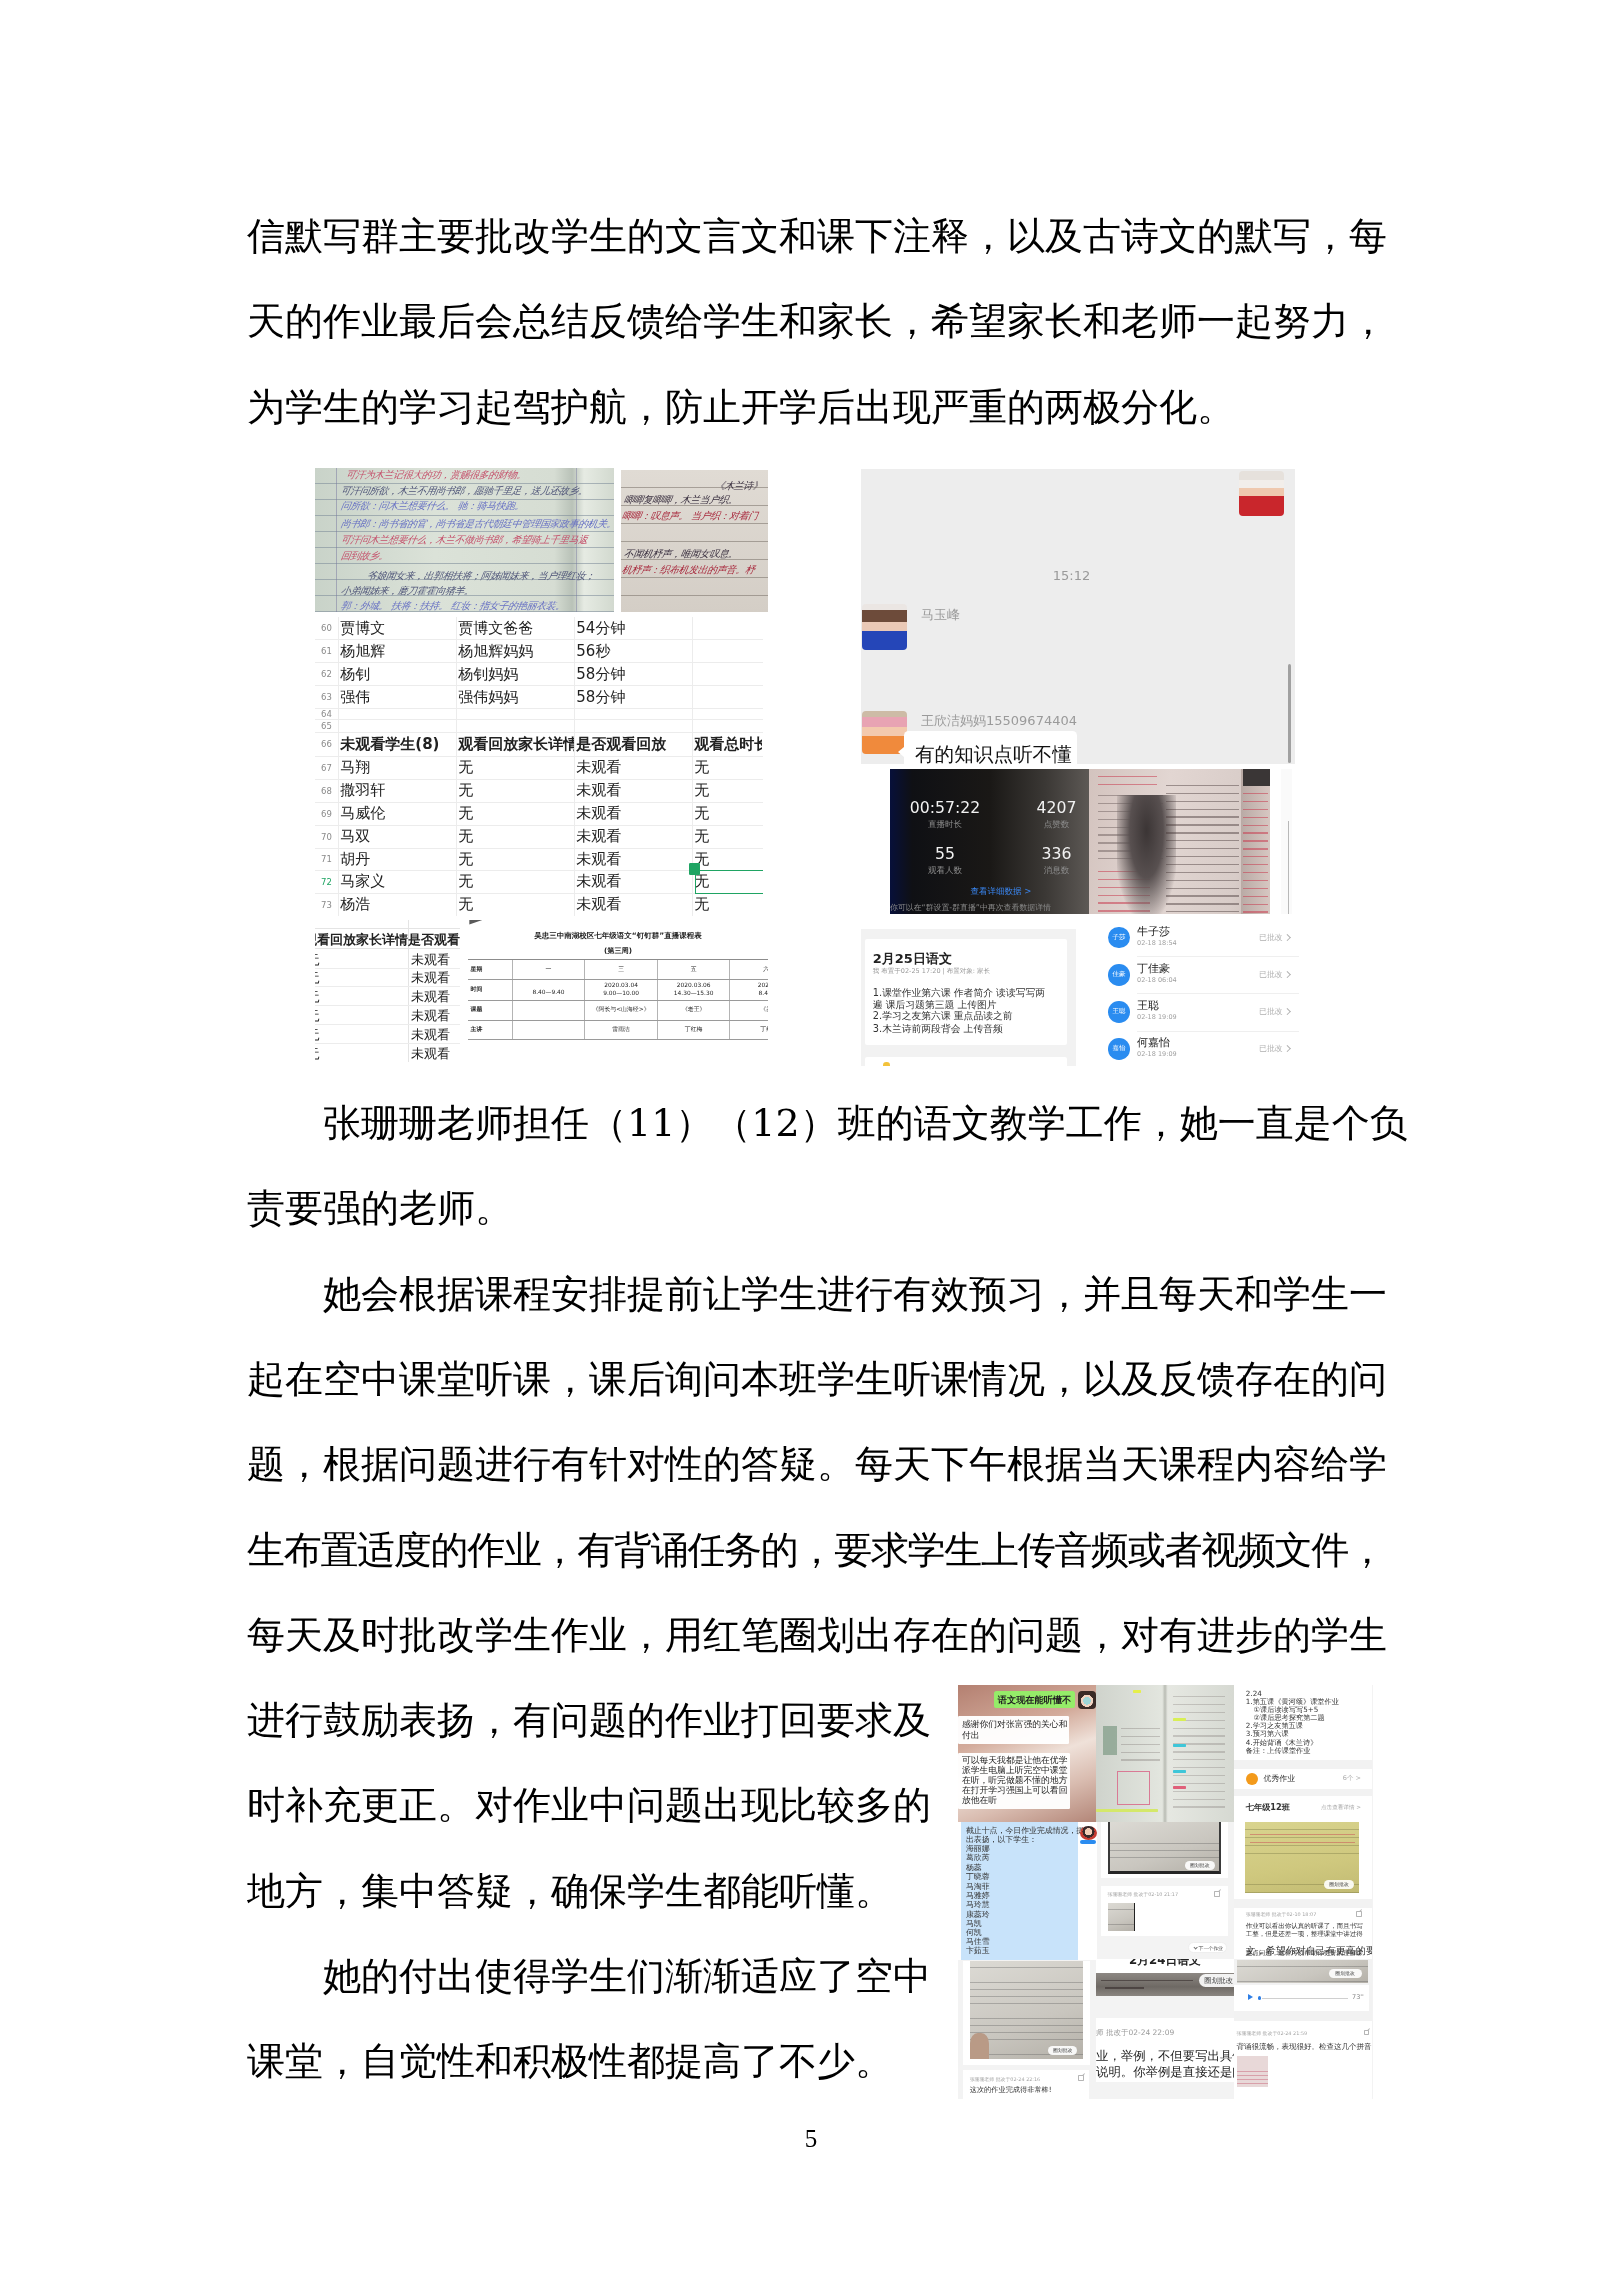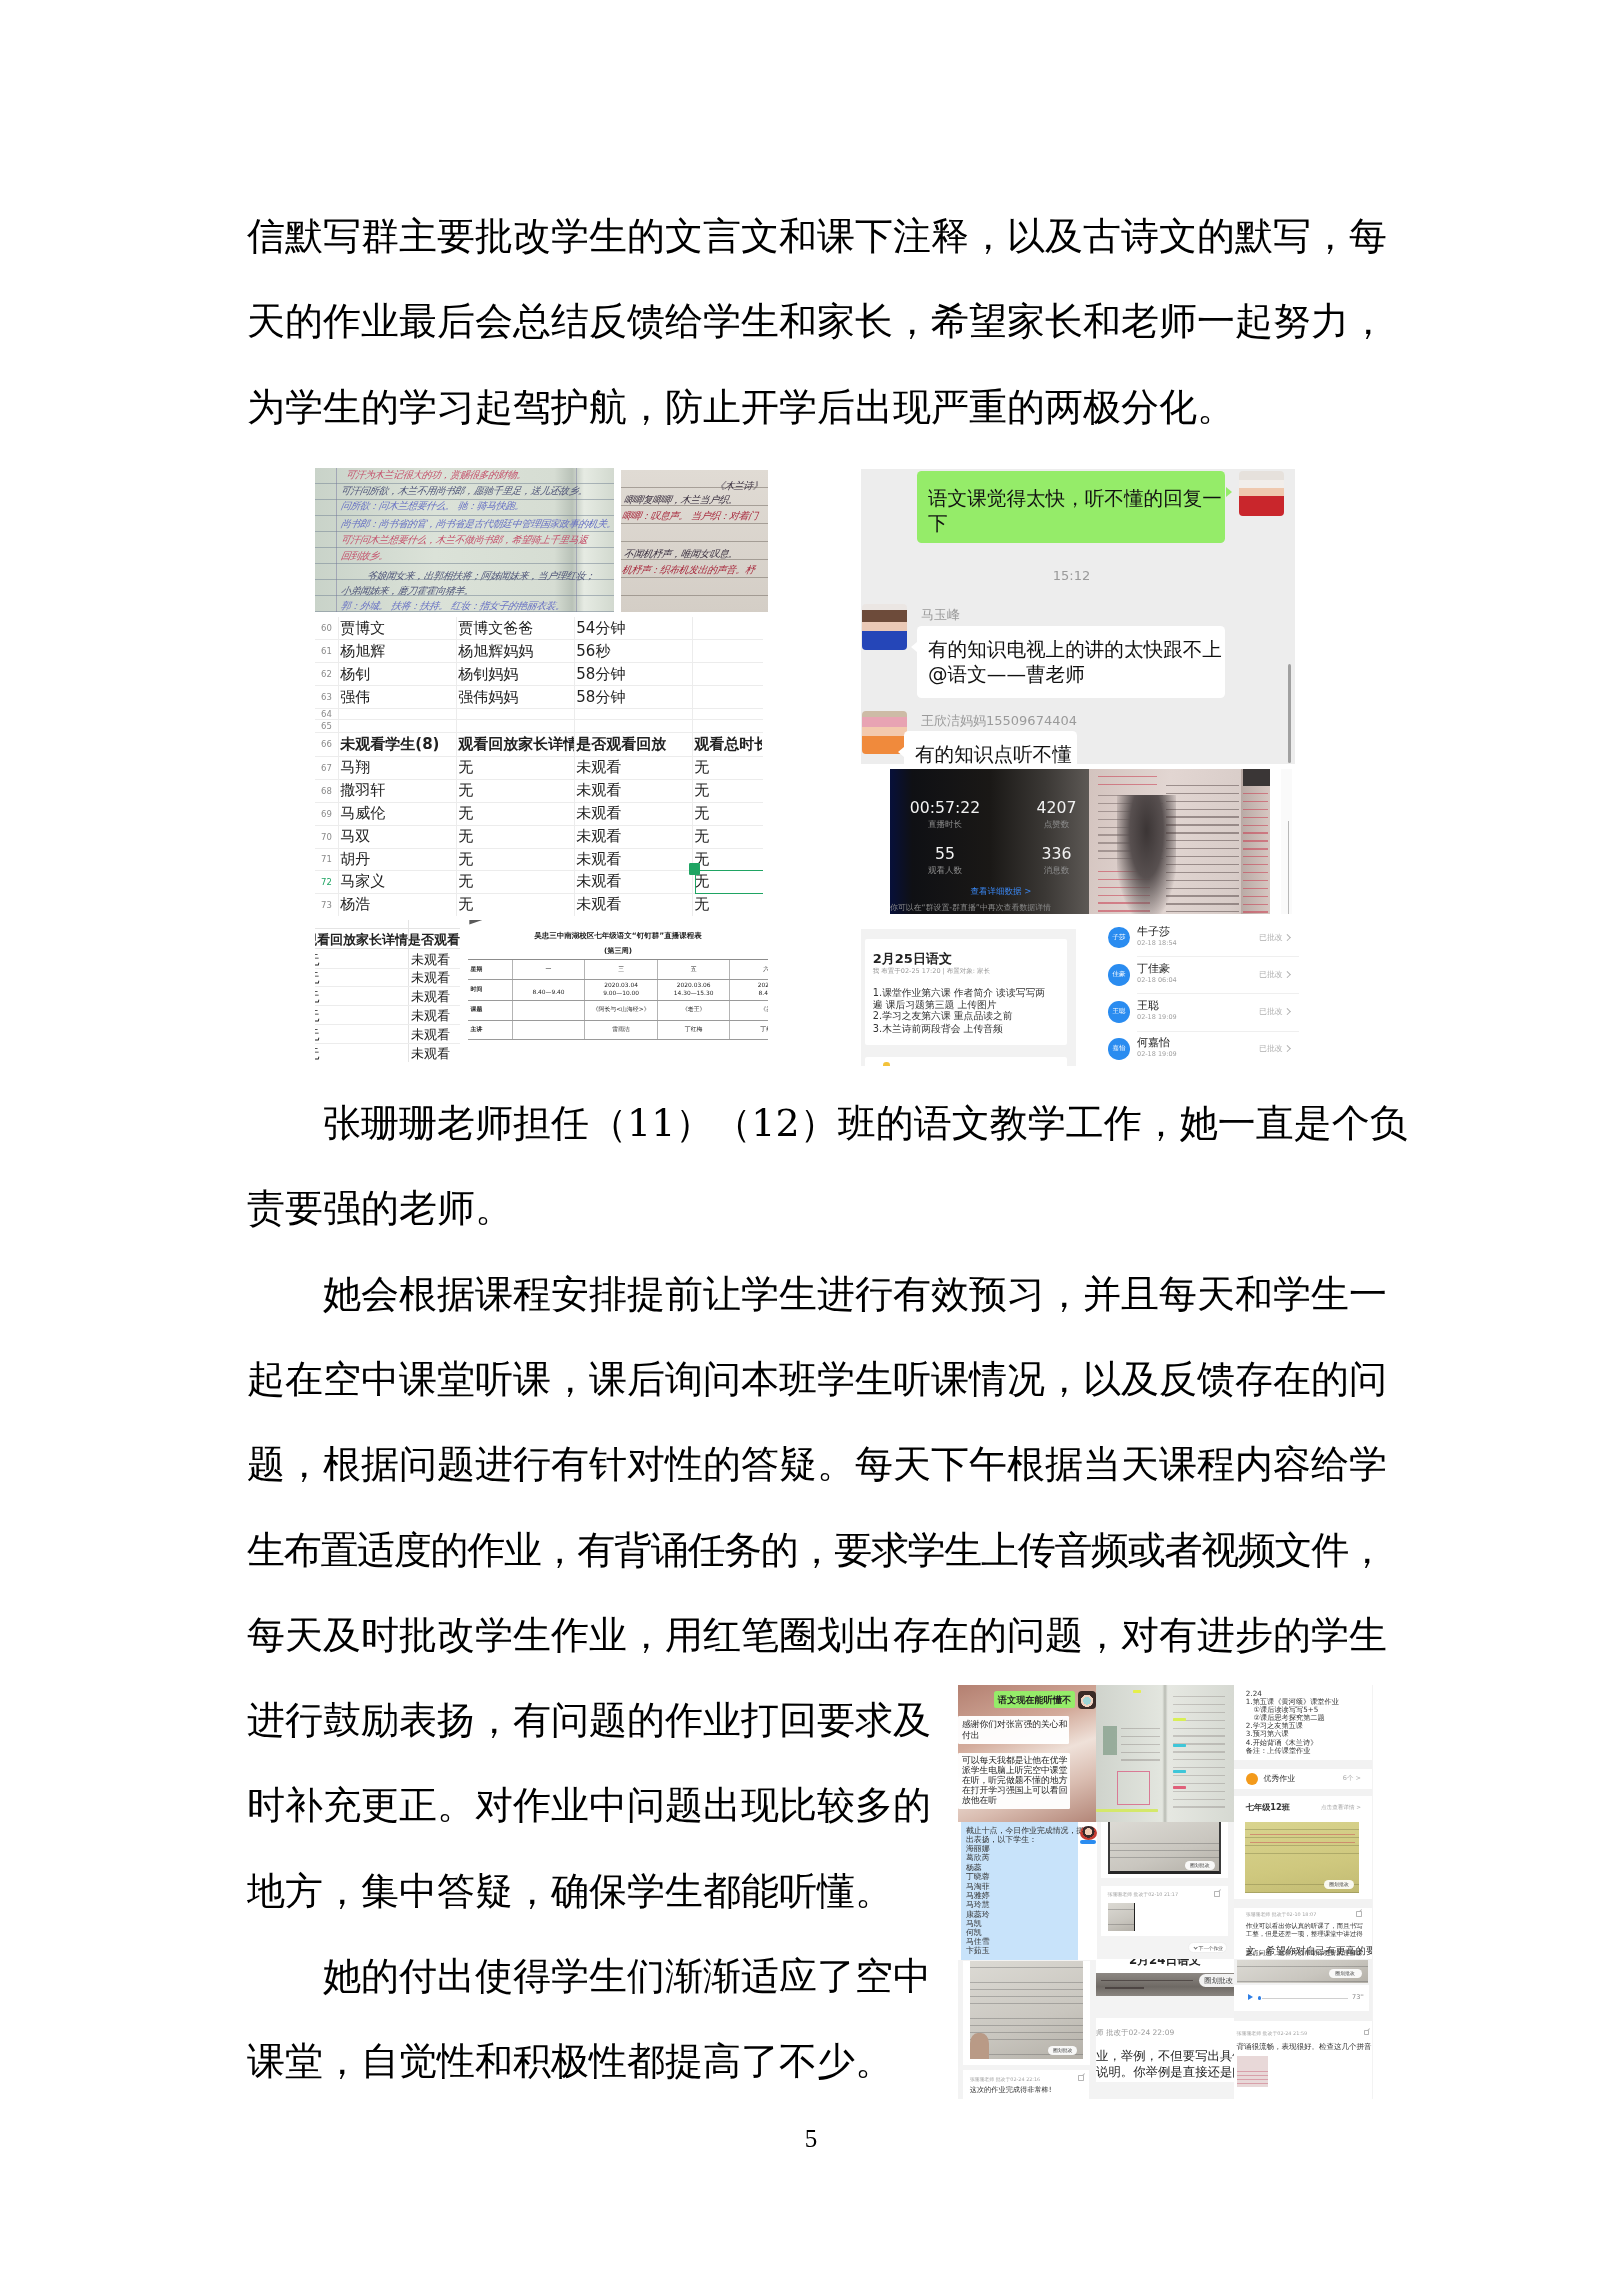--- a/index.html
+++ b/index.html
@@ -315,33 +315,25 @@
         <span>雷雨洁</span>
         <span>丁红梅</span>
         <span>丁红</span>
       </div>
     </div>
   </div>
 </div>
 
 <div>
   <div class="fig chat" style="left:861px;top:469px;width:434px;height:295px">
-    <div class="bub g" style="left:56px;top:2px;width:308px;height:72px;padding:15px 0 0 11px">
-      <div>语文课觉得太快，听不懂的回复一</div>
-      <div>下</div>
-    </div>
     <div class="avatar" style="left:378px;top:2px;width:45px;height:45px;background:linear-gradient(180deg,#e6e1dc 0 20%,#f2eeea 20% 38%,#efc8ae 38% 56%,#c9262c 56% 100%)"></div>
     <div class="ctime" style="left:178px;top:99px;width:65px">15:12</div>
 
     <div class="avatar" style="left:0.7px;top:135px;width:45px;height:46px;background:linear-gradient(180deg,#ebe6e3 0 12%,#6d4b3a 12% 40%,#eac9b6 40% 58%,#2546b8 58% 100%)"></div>
     <div class="cname" style="left:60px;top:138px">马玉峰</div>
-    <div class="bub w" style="left:56px;top:157px;width:308px;height:72px;padding:11px 0 0 11px">
-      <div>有的知识电视上的讲的太快跟不上</div>
-      <div>@语文——曹老师</div>
-    </div>
 
     <div class="avatar" style="left:0.7px;top:242px;width:45px;height:43px;background:linear-gradient(180deg,#cdbba6 0 15%,#e8a3b3 15% 38%,#f3c9ad 38% 58%,#f08a3c 58% 100%)"></div>
     <div class="cname" style="left:60px;top:244px">王欣洁妈妈15509674404</div>
     <div class="bub w" style="left:43px;top:262px;width:173px;height:42px;padding:10.5px 0 0 11px">
       <div>有的知识点听不懂</div>
     </div>
     <div class="scroll" style="left:427px;top:195px;width:3.3px;height:99px"></div>
   </div>
 
   <div class="fig live" style="left:890px;top:769px;width:222px;height:145px">

